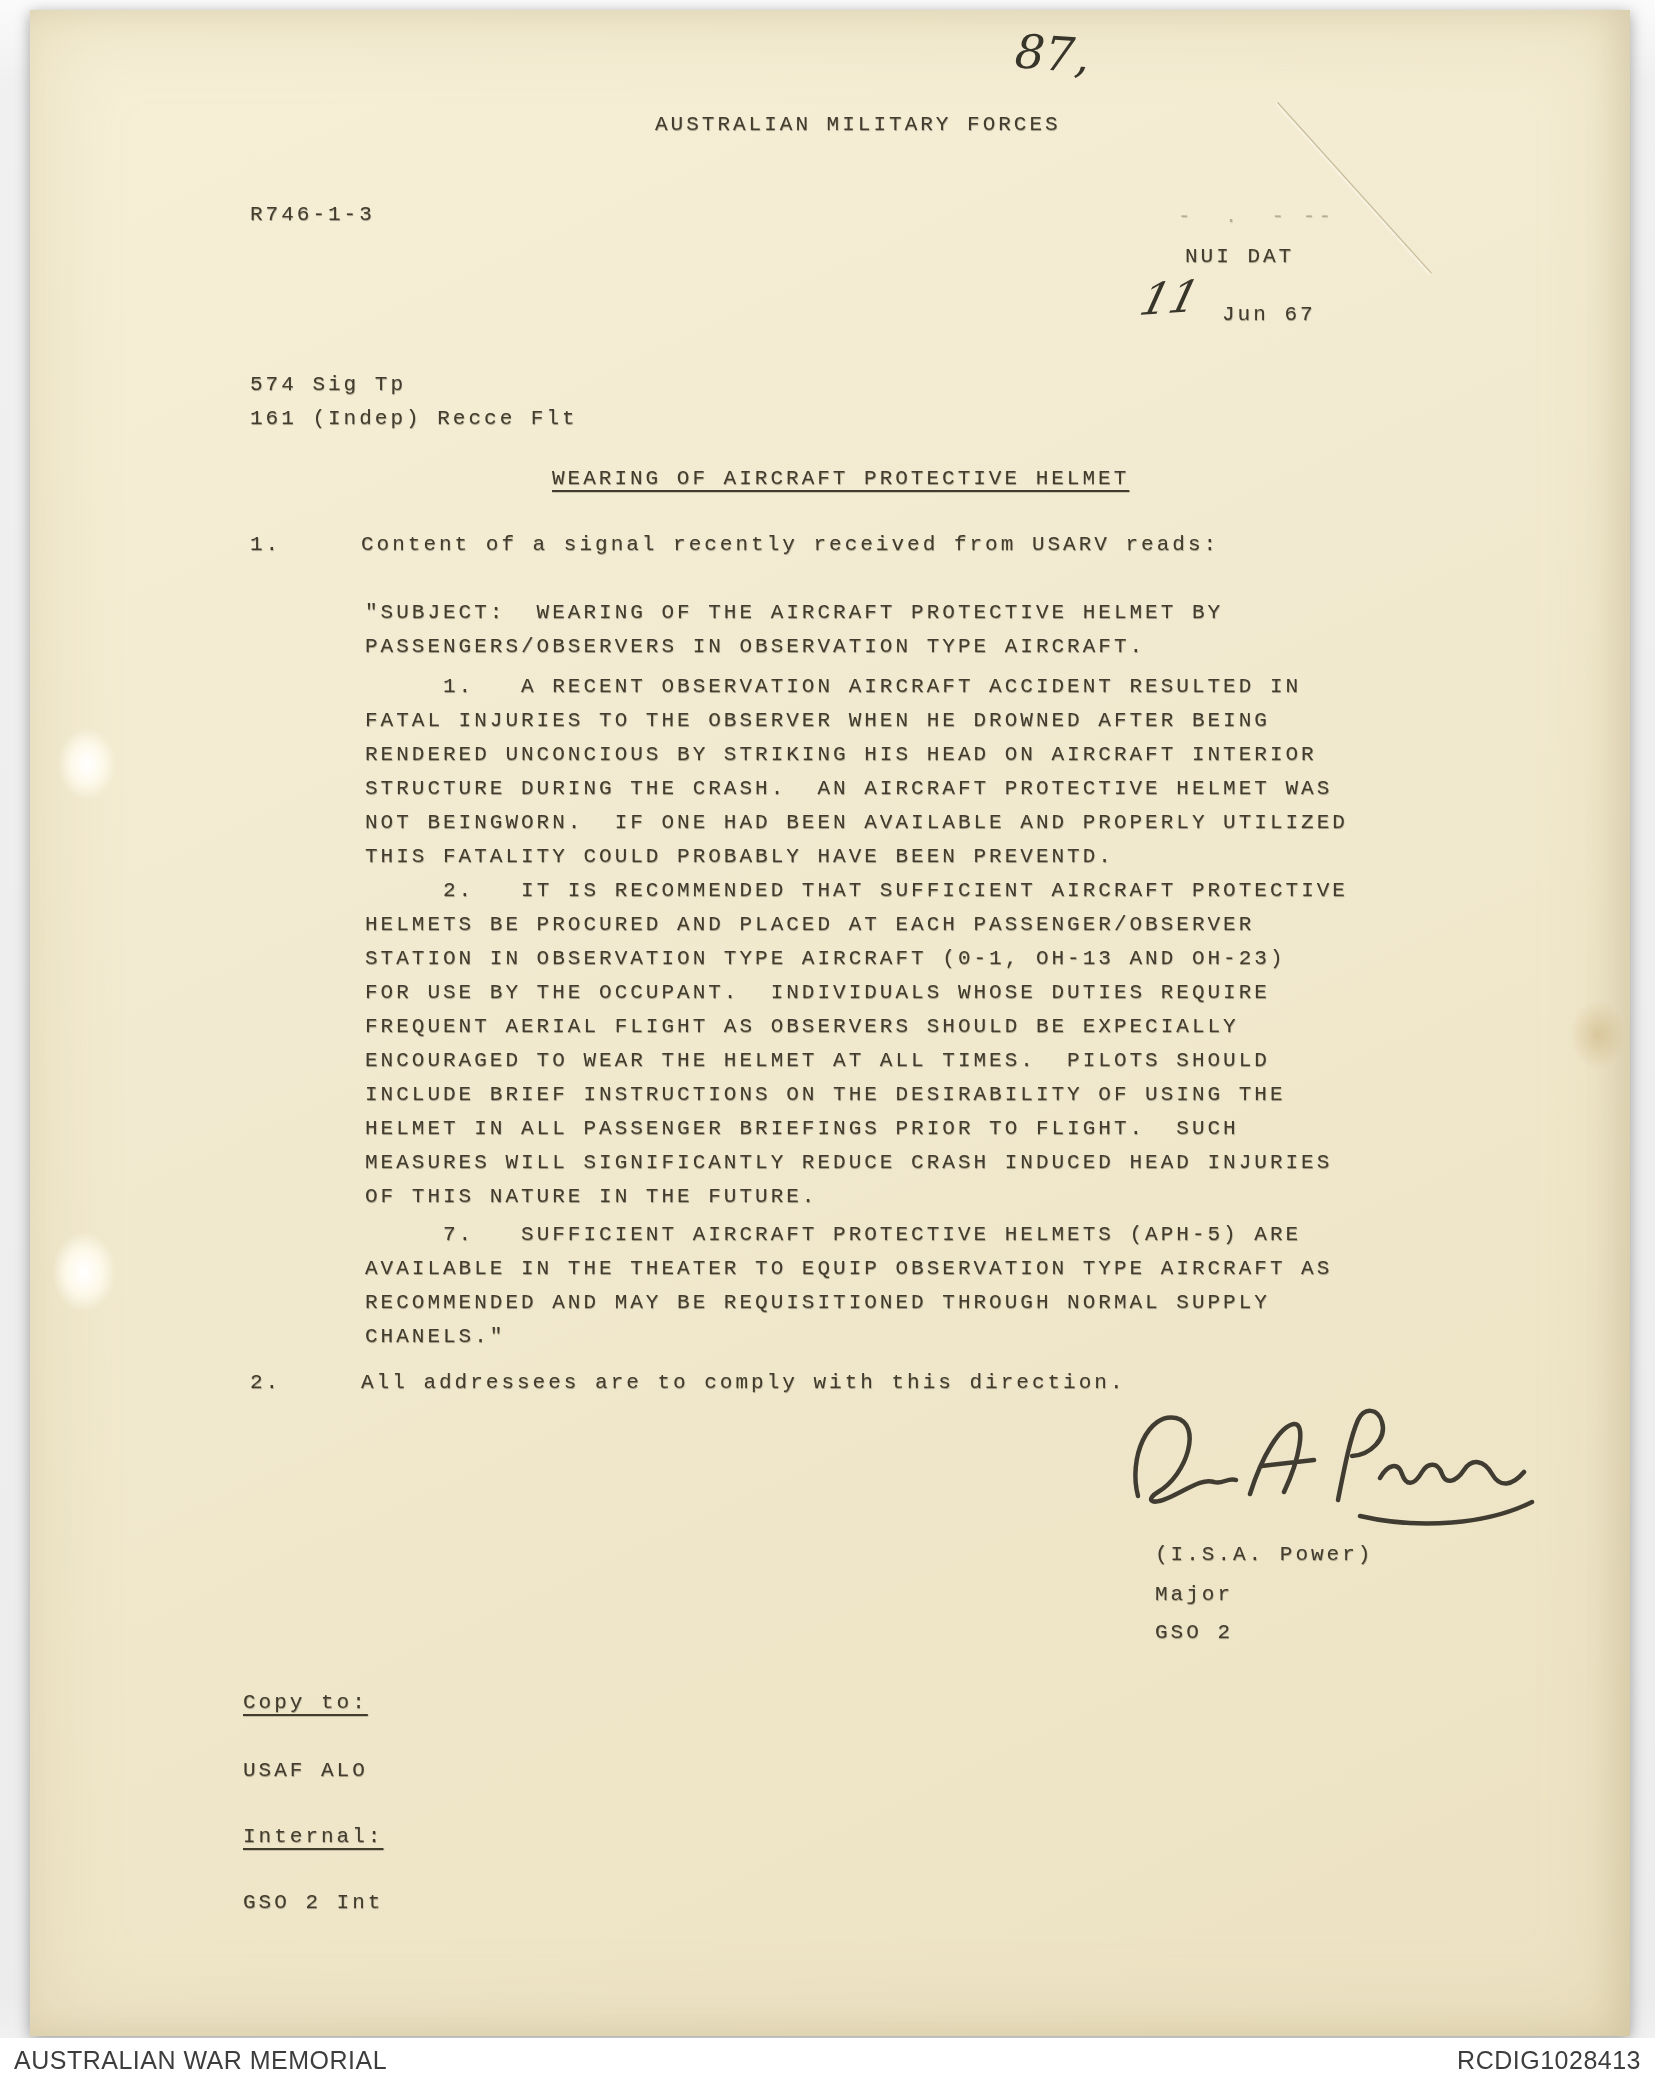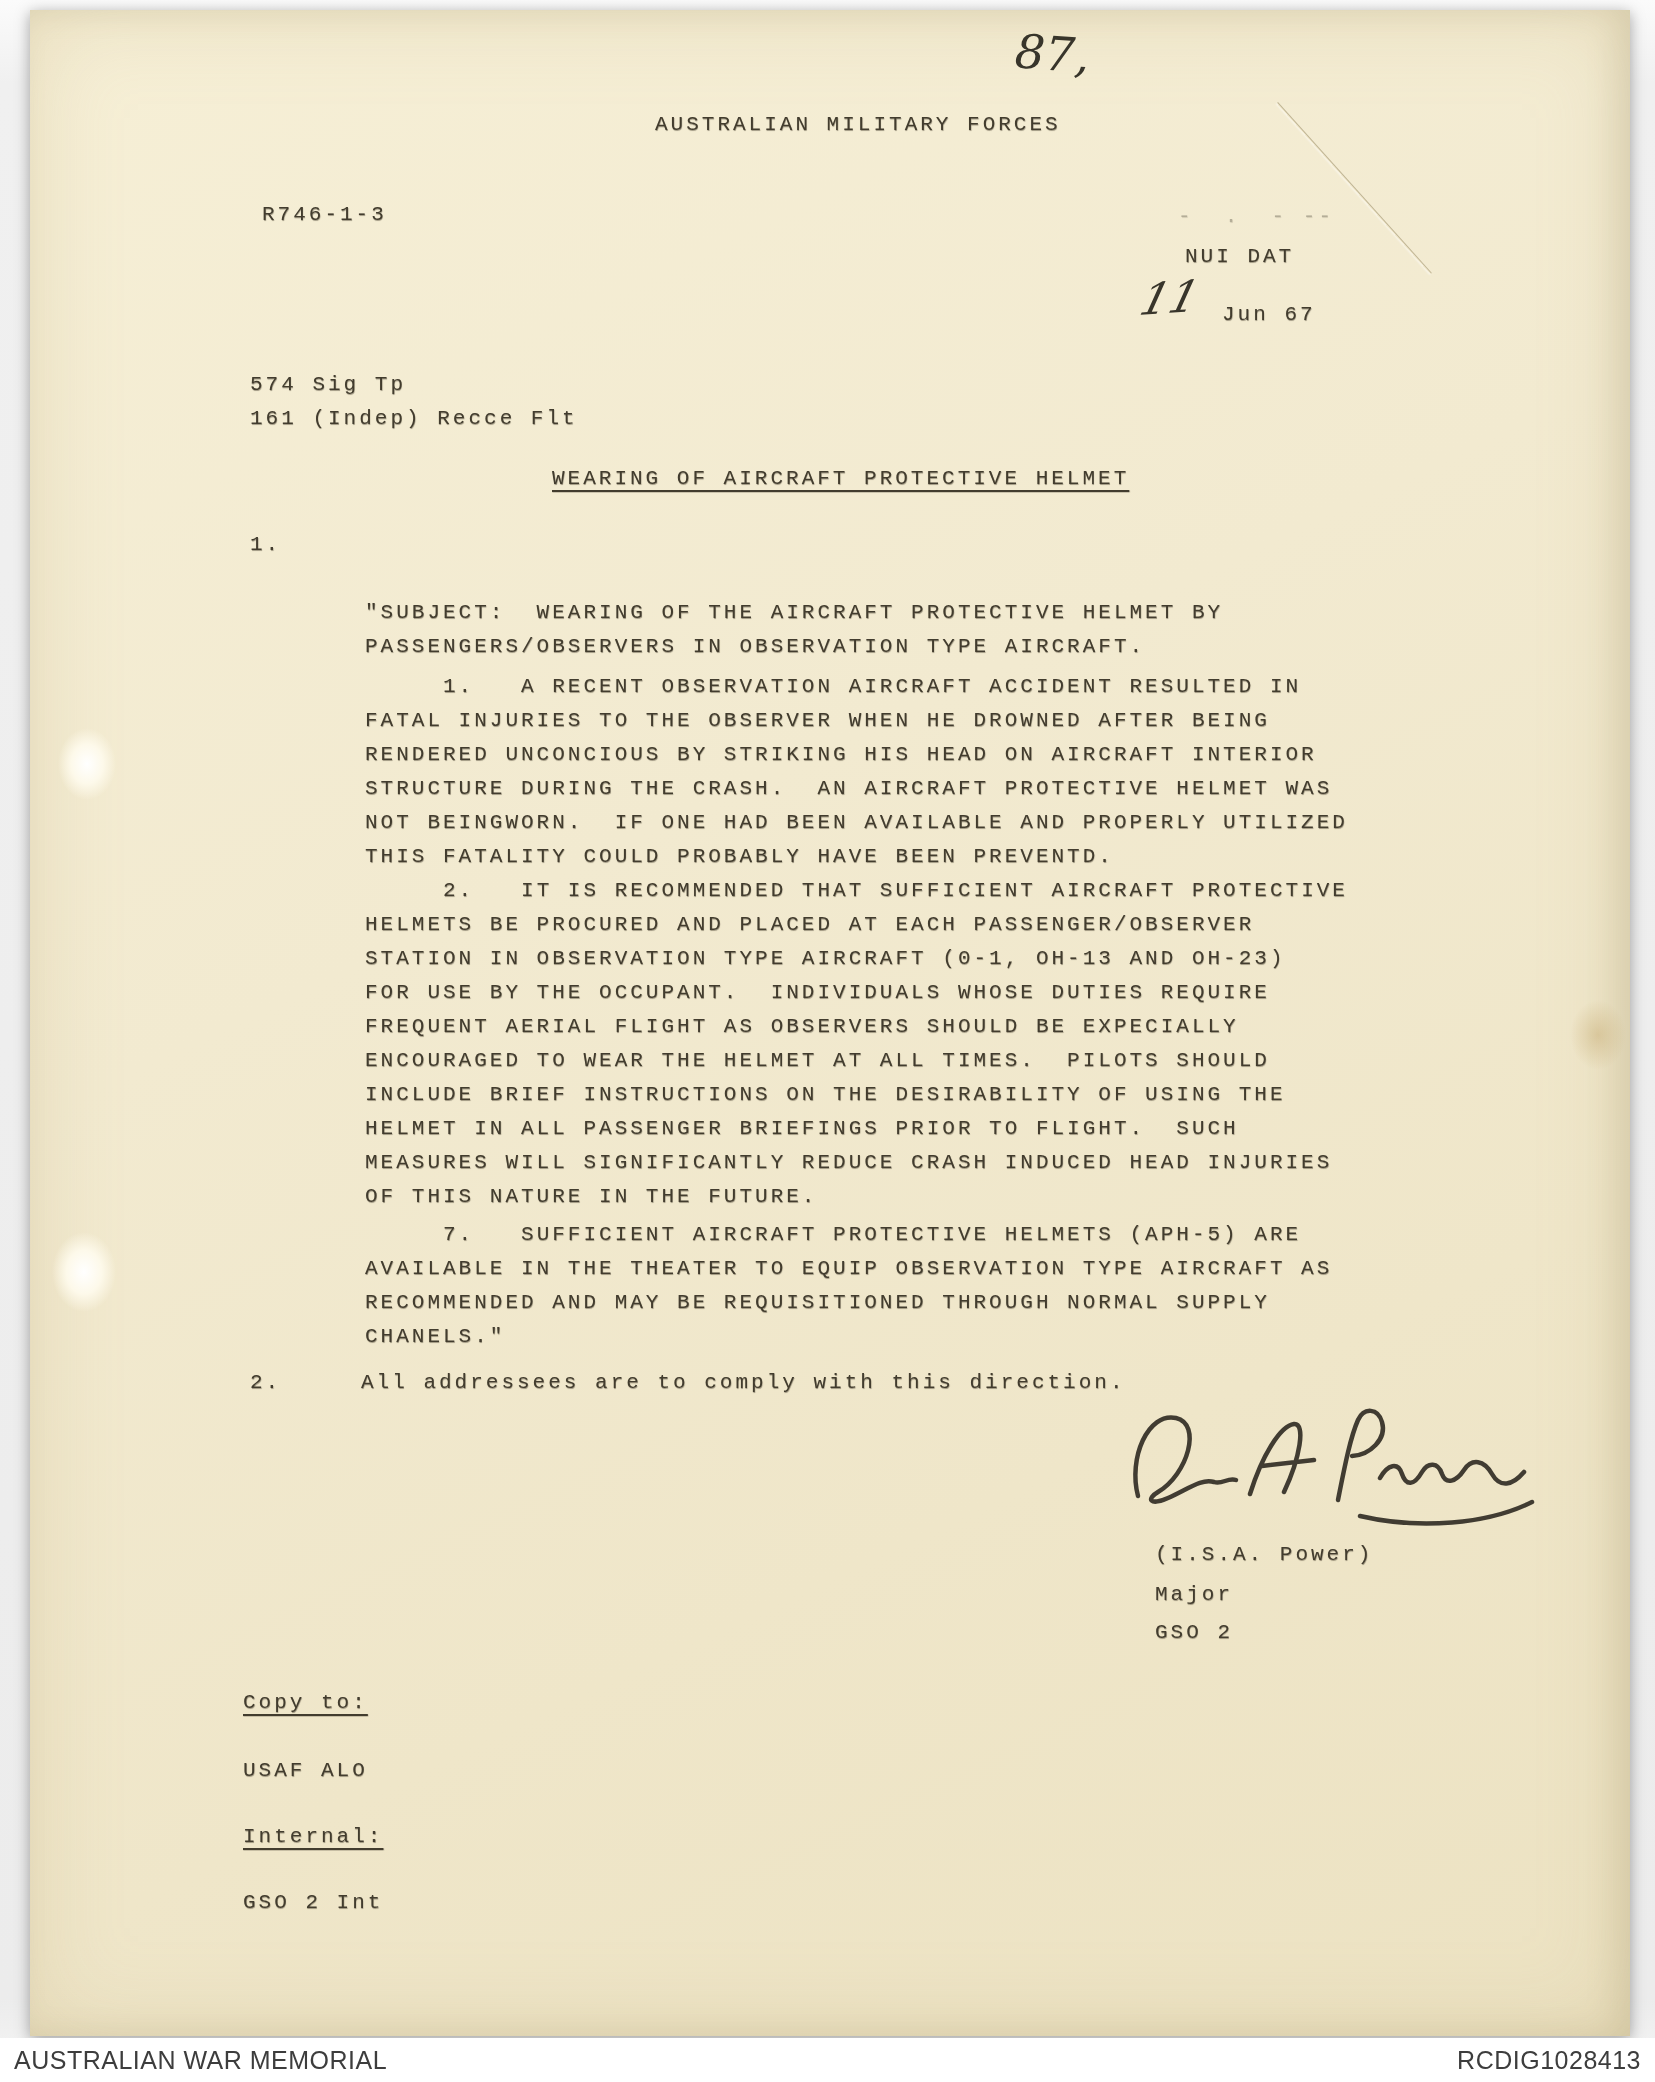--- a/index.html
+++ b/index.html
@@ -29,36 +29,37 @@
 
     <div class="stain" style="left:28px;top:718px;width:58px;height:72px;"></div>
     <div class="stain" style="left:22px;top:1222px;width:64px;height:80px;"></div>
     <div class="stain-tan" style="left:1540px;top:990px;width:56px;height:70px;"></div>
     <div class="crease" style="left:1248px;top:92px;"></div>
 
     <div class="abs hw" style="left:985px;top:16px;font-size:47px;transform:rotate(4deg);">87,</div>
 
     <div class="abs tw" style="left:625px;top:98px;text-align:center;">AUSTRALIAN MILITARY FORCES</div>
 
-    <div class="abs tw" style="left:232px;top:188px;text-align:right;">R746-1-3</div>
+    <div class="abs tw" style="left:220px;top:188px;text-align:right;">R746-1-3</div>
 
     <div class="abs tw faded" style="left:1148px;top:190px;">-  .  - --</div>
 
     <div class="abs tw" style="left:1155px;top:230px;">NUI DAT</div>
 
     <div class="abs hw" style="left:1112px;top:262px;font-size:44px;transform:skewX(-18deg) rotate(-4deg);">11</div>
 
     <div class="abs tw" style="left:1192px;top:288px;">Jun 67</div>
 
     <div class="abs tw" style="left:220px;top:358px;">574 Sig Tp</div>
     <div class="abs tw" style="left:220px;top:392px;">161 (Indep) Recce Flt</div>
 
     <div class="abs tw u" style="left:522px;top:452px;">WEARING OF AIRCRAFT PROTECTIVE HELMET</div>
 
     <div class="abs tw" style="left:220px;top:518px;">1.</div>
+    <div class="abs tw" style="left:331px;top:518px;">Content of a signal recently received from USARV reads:</div>
 
     <div class="abs" style="left:335px;top:586px;width:1180px;">
       <div class="tw" style="margin-bottom:6px;">"SUBJECT:  WEARING OF THE AIRCRAFT PROTECTIVE HELMET BY
 PASSENGERS/OBSERVERS IN OBSERVATION TYPE AIRCRAFT.</div>
       <div class="tw" style="">     1.   A RECENT OBSERVATION AIRCRAFT ACCIDENT RESULTED IN
 FATAL INJURIES TO THE OBSERVER WHEN HE DROWNED AFTER BEING
 RENDERED UNCONCIOUS BY STRIKING HIS HEAD ON AIRCRAFT INTERIOR
 STRUCTURE DURING THE CRASH.  AN AIRCRAFT PROTECTIVE HELMET WAS
 NOT BEINGWORN.  IF ONE HAD BEEN AVAILABLE AND PROPERLY UTILIZED
 THIS FATALITY COULD PROBABLY HAVE BEEN PREVENTD.</div>

